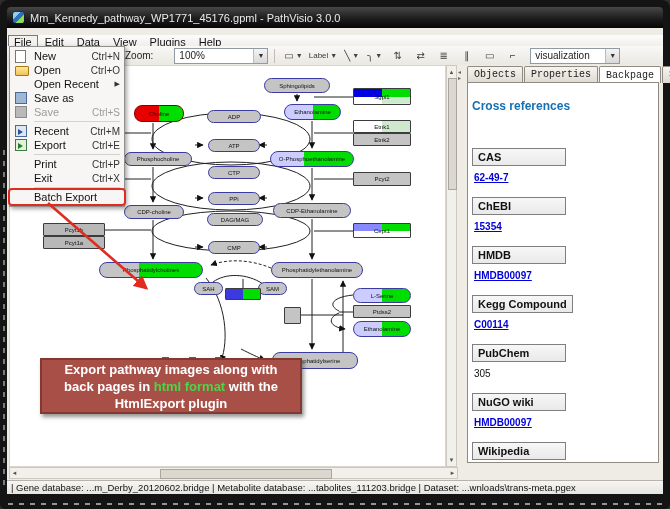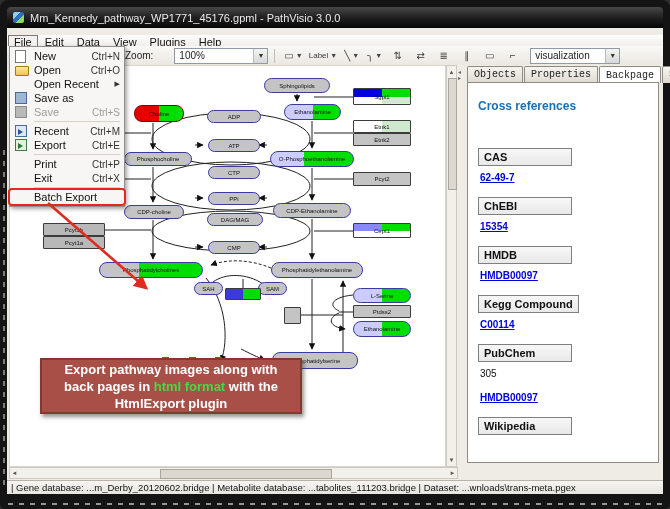--- a/index.html
+++ b/index.html
@@ -42,21 +42,21 @@
   .arrbox{position:absolute;width:9px;height:10px;font-size:6px;color:#555;display:flex;align-items:center;justify-content:center;}
   .splitter{position:absolute;left:450px;top:0;width:8px;height:402px;background:#efece6;}
   .splitter .grip{position:absolute;left:1px;top:4px;font-size:6px;color:#666;line-height:6px;}
   
   .sidepanel{position:absolute;left:458px;top:0;width:198px;height:402px;background:#efece6;}
   .tabs{position:absolute;left:2px;top:1px;display:flex;font-size:10px;color:#222;}
   .tab{padding:2px 6px;background:linear-gradient(#f6f4f0,#dedad2);border:1px solid #8f8b83;border-bottom:none;
     border-radius:2px 2px 0 0;margin-right:1px;white-space:nowrap;font-family:Liberation Mono, monospace;}
   .tab.active{background:#fff;position:relative;top:0;padding-top:3px;}
   .panel-content{position:absolute;left:2px;top:17px;width:192px;height:381px;background:#fff;border:1px solid #8f8b83;
-    box-sizing:border-box;overflow:hidden;padding:8px 10px;}
+    box-sizing:border-box;overflow:hidden;padding:8px 4px;}
   .xref-heading{color:#1670b4;font-weight:bold;font-size:12px;margin:8px 0 34px 0;}
   .xref-section{margin-bottom:13px;}
   .xref-title{display:inline-block;min-width:82px;border:1px solid #7f7f7f;background:linear-gradient(#f7f7f7,#e9e9e9);
     font-weight:bold;font-size:11px;color:#111;padding:2px 5px;}
   .xref-value{display:block;margin:6px 0 0 2px;font-size:10px;font-weight:bold;}
   a.xlink{color:#0000d8;text-decoration:underline;}
   .xplain{color:#111;font-weight:normal;}
   
   .hscroll{position:absolute;left:9px;top:467px;width:449px;height:12px;background:#f2f0eb;border:1px solid #cdc9c0;box-sizing:border-box;}
   .hscroll .thumb{position:absolute;left:150px;top:1px;width:170px;height:8px;background:#dcd8d0;border:1px solid #aaa69d;}
@@ -275,21 +275,21 @@
             <div class="tab">Search</div>
           </div>
         <div class="panel-content">
           <div class="xref-heading">Cross references</div>
           <div id="xrefs">
               <div class="xref-section"><div class="xref-title">CAS</div><a class="xref-value xlink" href="#">62-49-7</a></div>
               <div class="xref-section"><div class="xref-title">ChEBI</div><a class="xref-value xlink" href="#">15354</a></div>
               <div class="xref-section"><div class="xref-title">HMDB</div><a class="xref-value xlink" href="#">HMDB00097</a></div>
               <div class="xref-section"><div class="xref-title">Kegg Compound</div><a class="xref-value xlink" href="#">C00114</a></div>
               <div class="xref-section"><div class="xref-title">PubChem</div><span class="xref-value xplain">305</span></div>
-              <div class="xref-section"><a class="xref-value xlink" href="#">HMDB00097</a></div>
+              <div class="xref-section"><div class="xref-title">NuGO wiki</div><a class="xref-value xlink" href="#">HMDB00097</a></div>
               <div class="xref-section"><div class="xref-title">Wikipedia</div></div>
             </div>
 
         </div>
       </div>
     </div>
 
     <div class="filemenu" id="filemenu">
         <div class="fm-item">
           <span class="fm-ic">

